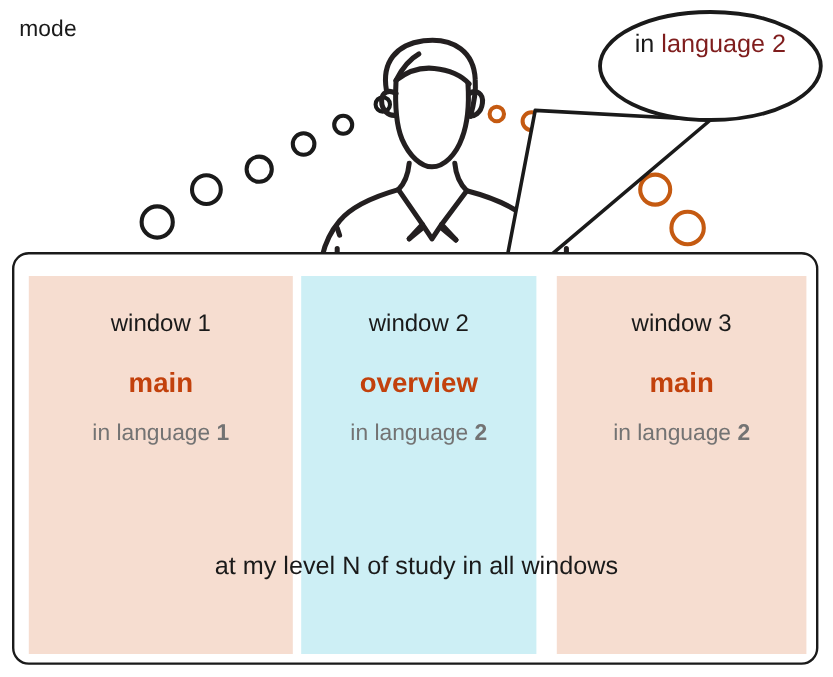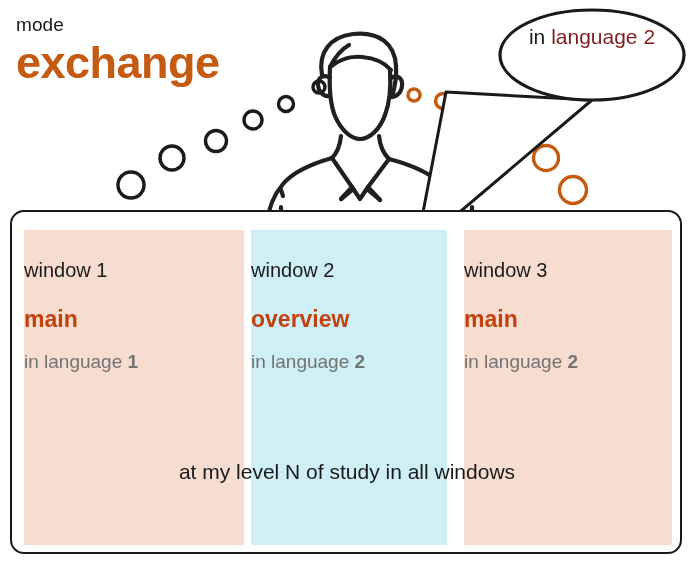--- a/index.html
+++ b/index.html
@@ -41,21 +41,21 @@
     width:672px;height:344px;
     border:2.5px solid #1a1a1a;border-radius:14px;
     background:#ffffff;box-sizing:border-box;
   }
   .cols{
     position:absolute;left:0;top:0;width:672px;height:344px;
   }
   .col{
     position:absolute;top:18px;height:315px;
     box-sizing:border-box;
-    text-align:left;
+    text-align:center;
   }
   .col.c1{left:12px;width:220px;background:#F6DDD0;}
   .col.c2{left:239px;width:196px;background:#CDEFF5;}
   .col.c3{left:452px;width:208px;background:#F6DDD0;}
 
   .win-name{
     margin-top:30px;font-size:20px;color:#1a1a1a;line-height:1;
   }
   .win-kind{
     margin-top:28px;font-size:23px;font-weight:bold;color:#c2410c;line-height:1;
@@ -69,21 +69,20 @@
     position:absolute;left:0;top:460px;width:694px;
     text-align:center;font-size:21px;color:#1a1a1a;
   }
 </style>
 </head>
 <body>
 
 <div id="stage">
 
   <div class="mode-label">mode</div>
-  <div class="mode-title">exchange</div>
 
   <svg id="art" viewBox="0 0 694 564">
 
     <g fill="none" stroke="#1a1a1a" stroke-width="3.4">
       <circle cx="131" cy="185" r="13"></circle>
       <circle cx="172" cy="158" r="12"></circle>
       <circle cx="216" cy="141" r="10.5"></circle>
       <circle cx="253" cy="120" r="9"></circle>
       <circle cx="286" cy="104" r="7.5"></circle>
       <circle cx="319" cy="87" r="6"></circle>

